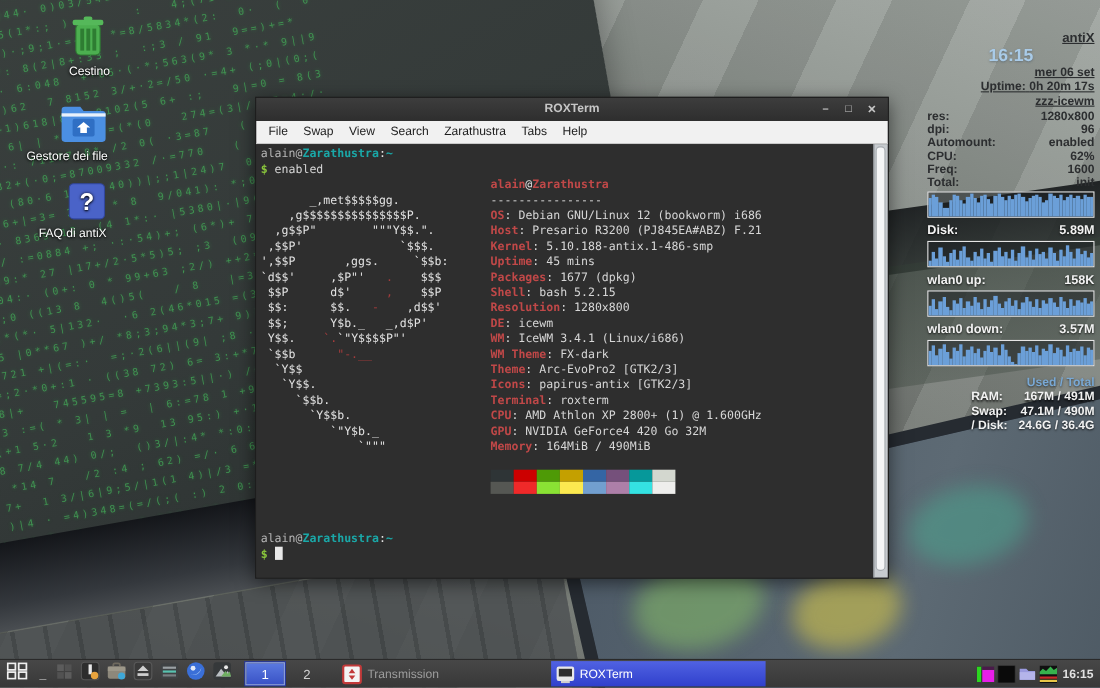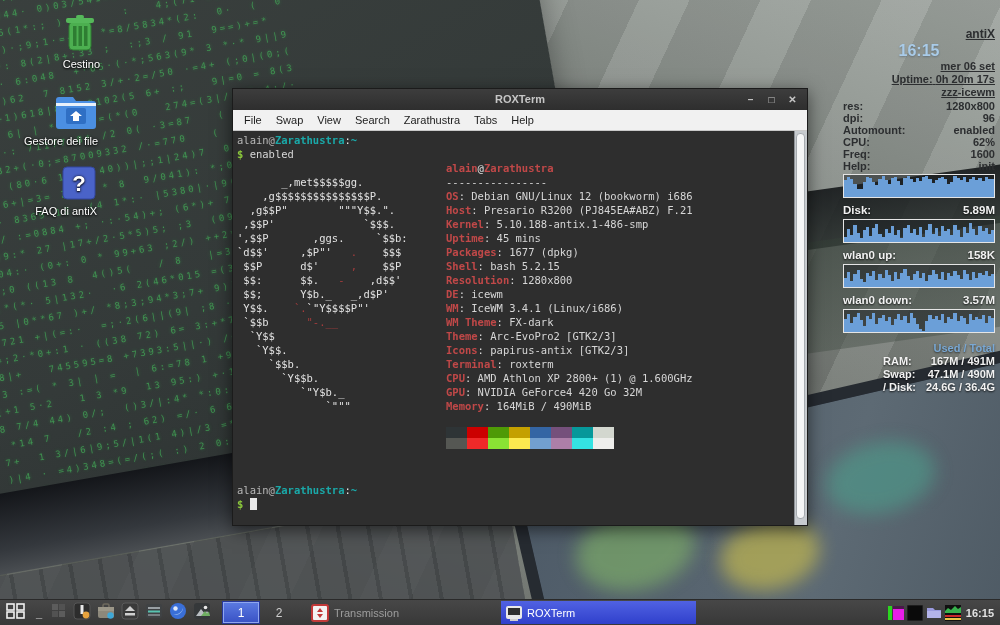--- a/index.html
+++ b/index.html
@@ -217,21 +217,21 @@
         </div>
         <div class="c-kv">
           <span>CPU:</span>
           <span>62%</span>
         </div>
         <div class="c-kv">
           <span>Freq:</span>
           <span>1600</span>
         </div>
         <div class="c-kv">
-          <span>Help:</span>
+          <span>Total:</span>
           <span>init</span>
         </div>
       </div>
     <div id="conky-graphs">
         <div class="graph">
           <div class="bar" style="height: 78%; background: rgb(107, 159, 216);"></div>
           <div class="bar" style="height: 92%; background: rgb(107, 159, 216);"></div>
           <div class="bar" style="height: 85%; background: rgb(107, 159, 216);"></div>
           <div class="bar" style="height: 60%; background: rgb(107, 159, 216);"></div>
           <div class="bar" style="height: 40%; background: rgb(107, 159, 216);"></div>

